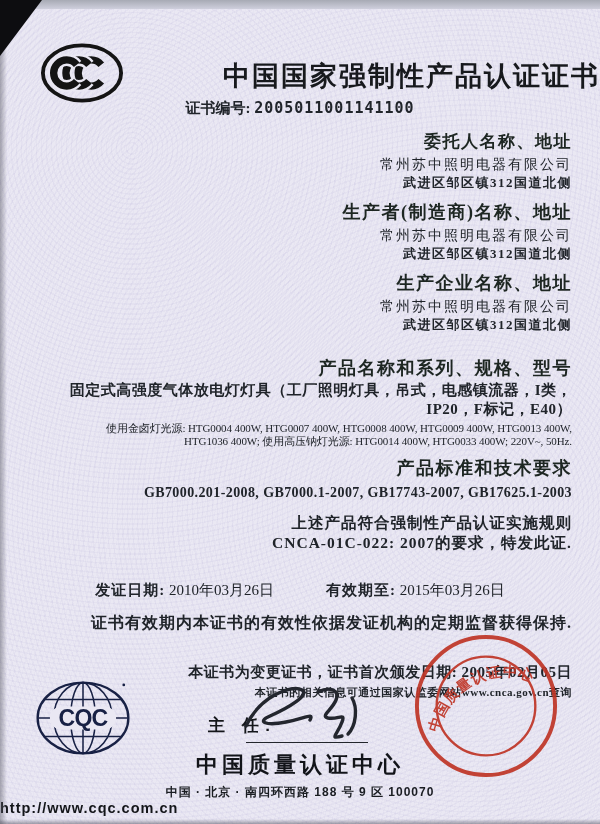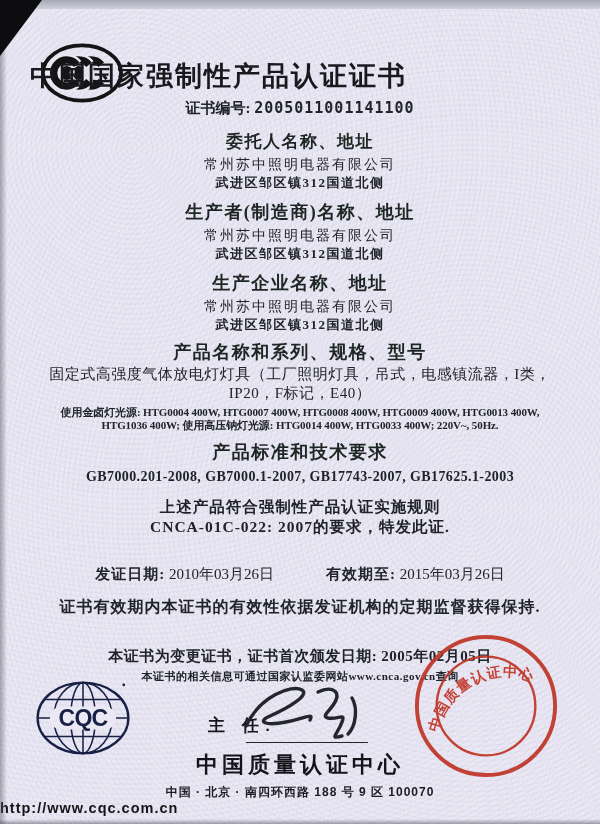--- a/index.html
+++ b/index.html
@@ -18,34 +18,34 @@
     background:linear-gradient(180deg,#a7aab4,#cfcfdd); z-index:6; }
   .scan-left { position:absolute; top:0; left:0; bottom:0; width:7px;
     background:linear-gradient(90deg, rgba(92,92,104,.5), rgba(92,92,104,0)); z-index:6; }
   .scan-bottom { position:absolute; left:0; right:0; bottom:0; height:5px;
     background:linear-gradient(0deg, rgba(60,60,72,.45), rgba(60,60,72,0)); z-index:6; }
   .scan-corner { position:absolute; top:0; left:0; width:0; height:0;
     border-top:56px solid #0d0d10; border-right:42px solid transparent; z-index:7; }
 
   .hdr-logo { position:absolute; left:36px; top:38px; width:92px; height:70px; }
   .title { position:absolute; top:58px; left:0; right:0; padding-left:30px;
-    text-align:left; font-family:"Liberation Sans", sans-serif;
+    text-align:right; font-family:"Liberation Sans", sans-serif;
     font-size:27px; font-weight:bold; letter-spacing:2px; color:#17191d; }
   .certno { position:absolute; top:99px; left:0; right:0; 
     text-align:center; font-size:15px; font-weight:bold; }
   .certno .num { font-family:"DejaVu Sans Mono", monospace; letter-spacing:1px; font-weight:bold; }
 
-  .bodycol { position:absolute; top:124px; left:28px; right:28px; text-align:center; }
+  .bodycol { position:absolute; top:124px; left:28px; right:28px; text-align:right; }
   .sec-h  { font-size:17px; font-weight:bold; letter-spacing:1.5px; margin-top:8px; line-height:20px; color:#1d2622;}
   .sec-h2 { font-size:18px; font-weight:bold; letter-spacing:1.5px; margin-top:9px; line-height:22px; color:#1d2622;}
   .co-name { font-size:14px; font-weight:normal; letter-spacing:2px; line-height:19px; margin-top:3px;}
   .co-addr { font-size:13px; font-weight:600; letter-spacing:1.5px; line-height:18px;}
-  .prod-line { font-size:15px; font-weight:normal; letter-spacing:.5px; line-height:19px;}
+  .prod-line { font-size:15px; font-weight:bold; letter-spacing:.5px; line-height:19px;}
   .models { margin-top:3px; }
-  .model-line { font-size:11px; font-weight:700; line-height:13px; letter-spacing:-.1px;
+  .model-line { font-size:11px; font-weight:400; line-height:13px; letter-spacing:-.1px;
     font-family:"Liberation Serif", serif; }
   .gb-line { font-size:14px; font-weight:600; letter-spacing:.4px; margin-top:5px; line-height:18px;}
   .decl { margin-top:11px; }
   .decl-line { font-size:15.5px; font-weight:bold; letter-spacing:1px; line-height:20px;}
   .dates-row { margin-top:27px; display:flex; justify-content:center; gap:52px;
     font-size:15px; line-height:20px;}
   .dates-row b { font-weight:bold; letter-spacing:1px; }
   .validity { margin-top:13px; font-size:16px; font-weight:bold; letter-spacing:1px; line-height:20px;}
   .change   { margin-top:29px; font-size:15px; font-weight:bold; letter-spacing:.5px; line-height:20px;}
   .infonote { margin-top:3px; font-size:11px; font-weight:bold; letter-spacing:.5px; line-height:14px;}
@@ -99,21 +99,21 @@
     <div class="co-addr">武进区邹区镇312国道北侧</div>
 
     <div class="sec-h2">生产者(制造商)名称、地址</div>
     <div class="co-name">常州苏中照明电器有限公司</div>
     <div class="co-addr">武进区邹区镇312国道北侧</div>
 
     <div class="sec-h2">生产企业名称、地址</div>
     <div class="co-name">常州苏中照明电器有限公司</div>
     <div class="co-addr">武进区邹区镇312国道北侧</div>
 
-    <div class="sec-h2" style="margin-top:7px">产品名称和系列、规格、型号</div>
+    <div class="sec-h2" style="margin-top:23px">产品名称和系列、规格、型号</div>
     <div class="prod-line" style="margin-top:2px">固定式高强度气体放电灯灯具（工厂照明灯具，吊式，电感镇流器，I类，</div>
     <div class="prod-line">IP20，F标记，E40）</div>
     <div class="models">
       <div class="model-line">使用金卤灯光源: HTG0004 400W, HTG0007 400W, HTG0008 400W, HTG0009 400W, HTG0013 400W,</div>
       <div class="model-line">HTG1036 400W; 使用高压钠灯光源: HTG0014 400W, HTG0033 400W; 220V~, 50Hz.</div>
     </div>
 
     <div class="sec-h2">产品标准和技术要求</div>
     <div class="gb-line">GB7000.201-2008, GB7000.1-2007, GB17743-2007, GB17625.1-2003</div>
 

